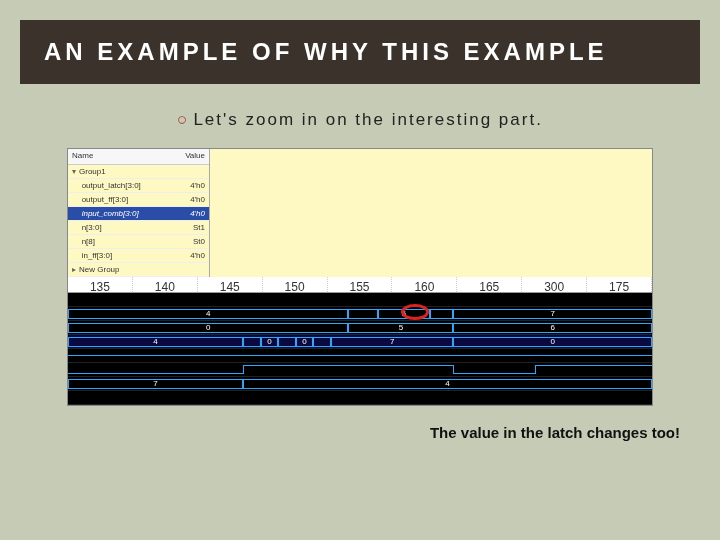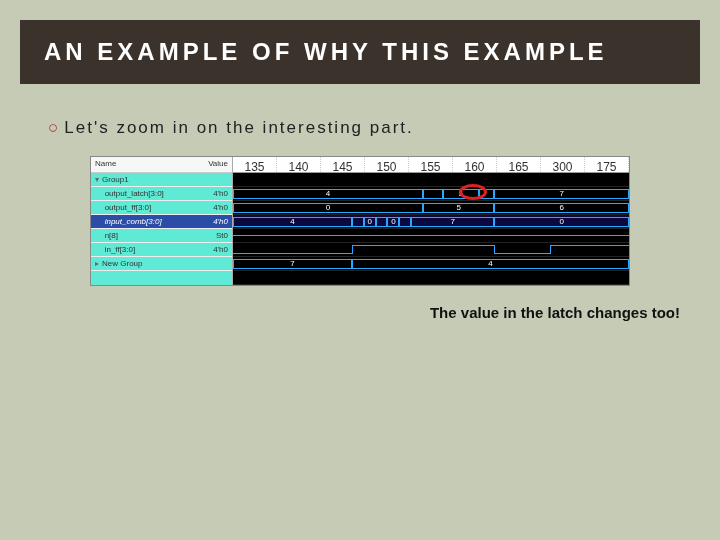--- a/index.html
+++ b/index.html
@@ -14,38 +14,40 @@
     background: #3a322b;
     color: #fff;
     width: 680px;
     margin: 20px auto 0 auto;
     padding: 18px 24px;
     font-size: 24px;
     font-weight: bold;
     letter-spacing: 4px;
   }
   .bullet-text {
-    margin: 34px 48px 18px 48px;
+    margin: 26px 48px 18px 48px;
     font-size: 17px;
     letter-spacing: 2px;
     color: #222;
+    text-align: center;
   }
   .bullet-o {
     color: #a63a2e;
     font-weight: bold;
     margin-right: 4px;
   }
   
   .panel {
-    width: 540px;
+    width: 586px;
     margin: 0 auto;
     border: 1px solid #888;
     display: flex;
-    background: #5eead4;
+    background: #fef9c3;
     font-size: 9px;
+    flex-direction: column;
   }
   .signal-list {
     width: 142px;
     border-right: 1px solid #aaa;
     display: flex;
     flex-direction: column;
   }
   .sig-header {
     height: 16px;
     display: flex;
@@ -203,20 +205,27 @@
             <span>output_ff[3:0]</span>
           </div>
           <span>4'h0</span>
         </div>
         <div class="sig-row selected">
           <div class="sig-name">
             <span>&nbsp;&nbsp;&nbsp;</span>
             <span>input_comb[3:0]</span>
           </div>
           <span>4'h0</span>
+        </div>
+        <div class="sig-row">
+          <div class="sig-name">
+            <span>&nbsp;&nbsp;&nbsp;</span>
+            <span>n[3:0]</span>
+          </div>
+          <span>St1</span>
         </div>
         <div class="sig-row">
           <div class="sig-name">
             <span>&nbsp;&nbsp;&nbsp;</span>
             <span>n[8]</span>
           </div>
           <span>St0</span>
         </div>
         <div class="sig-row">
           <div class="sig-name">

